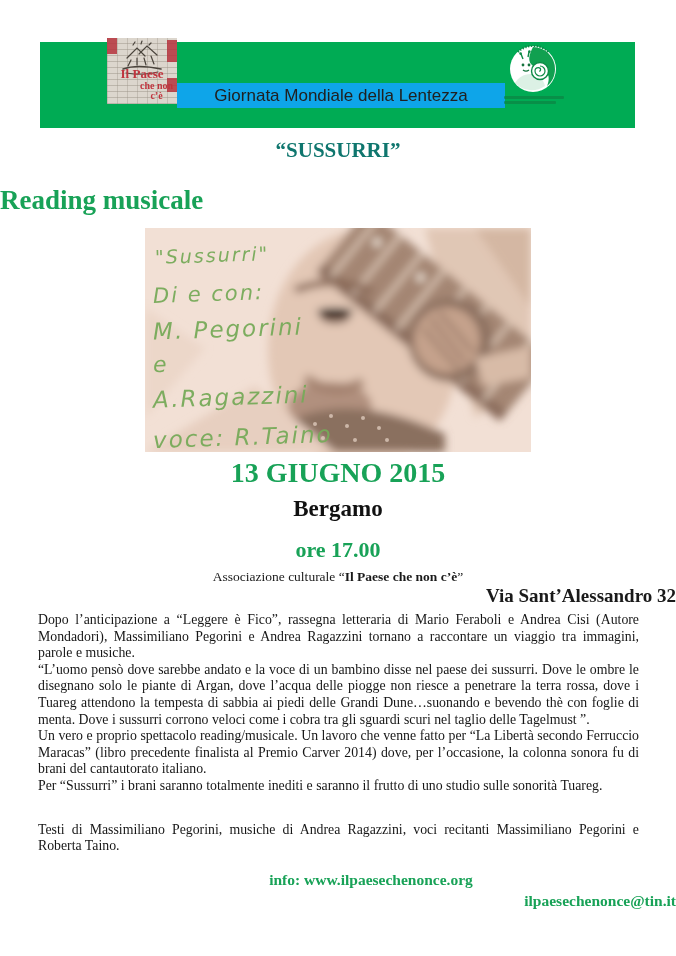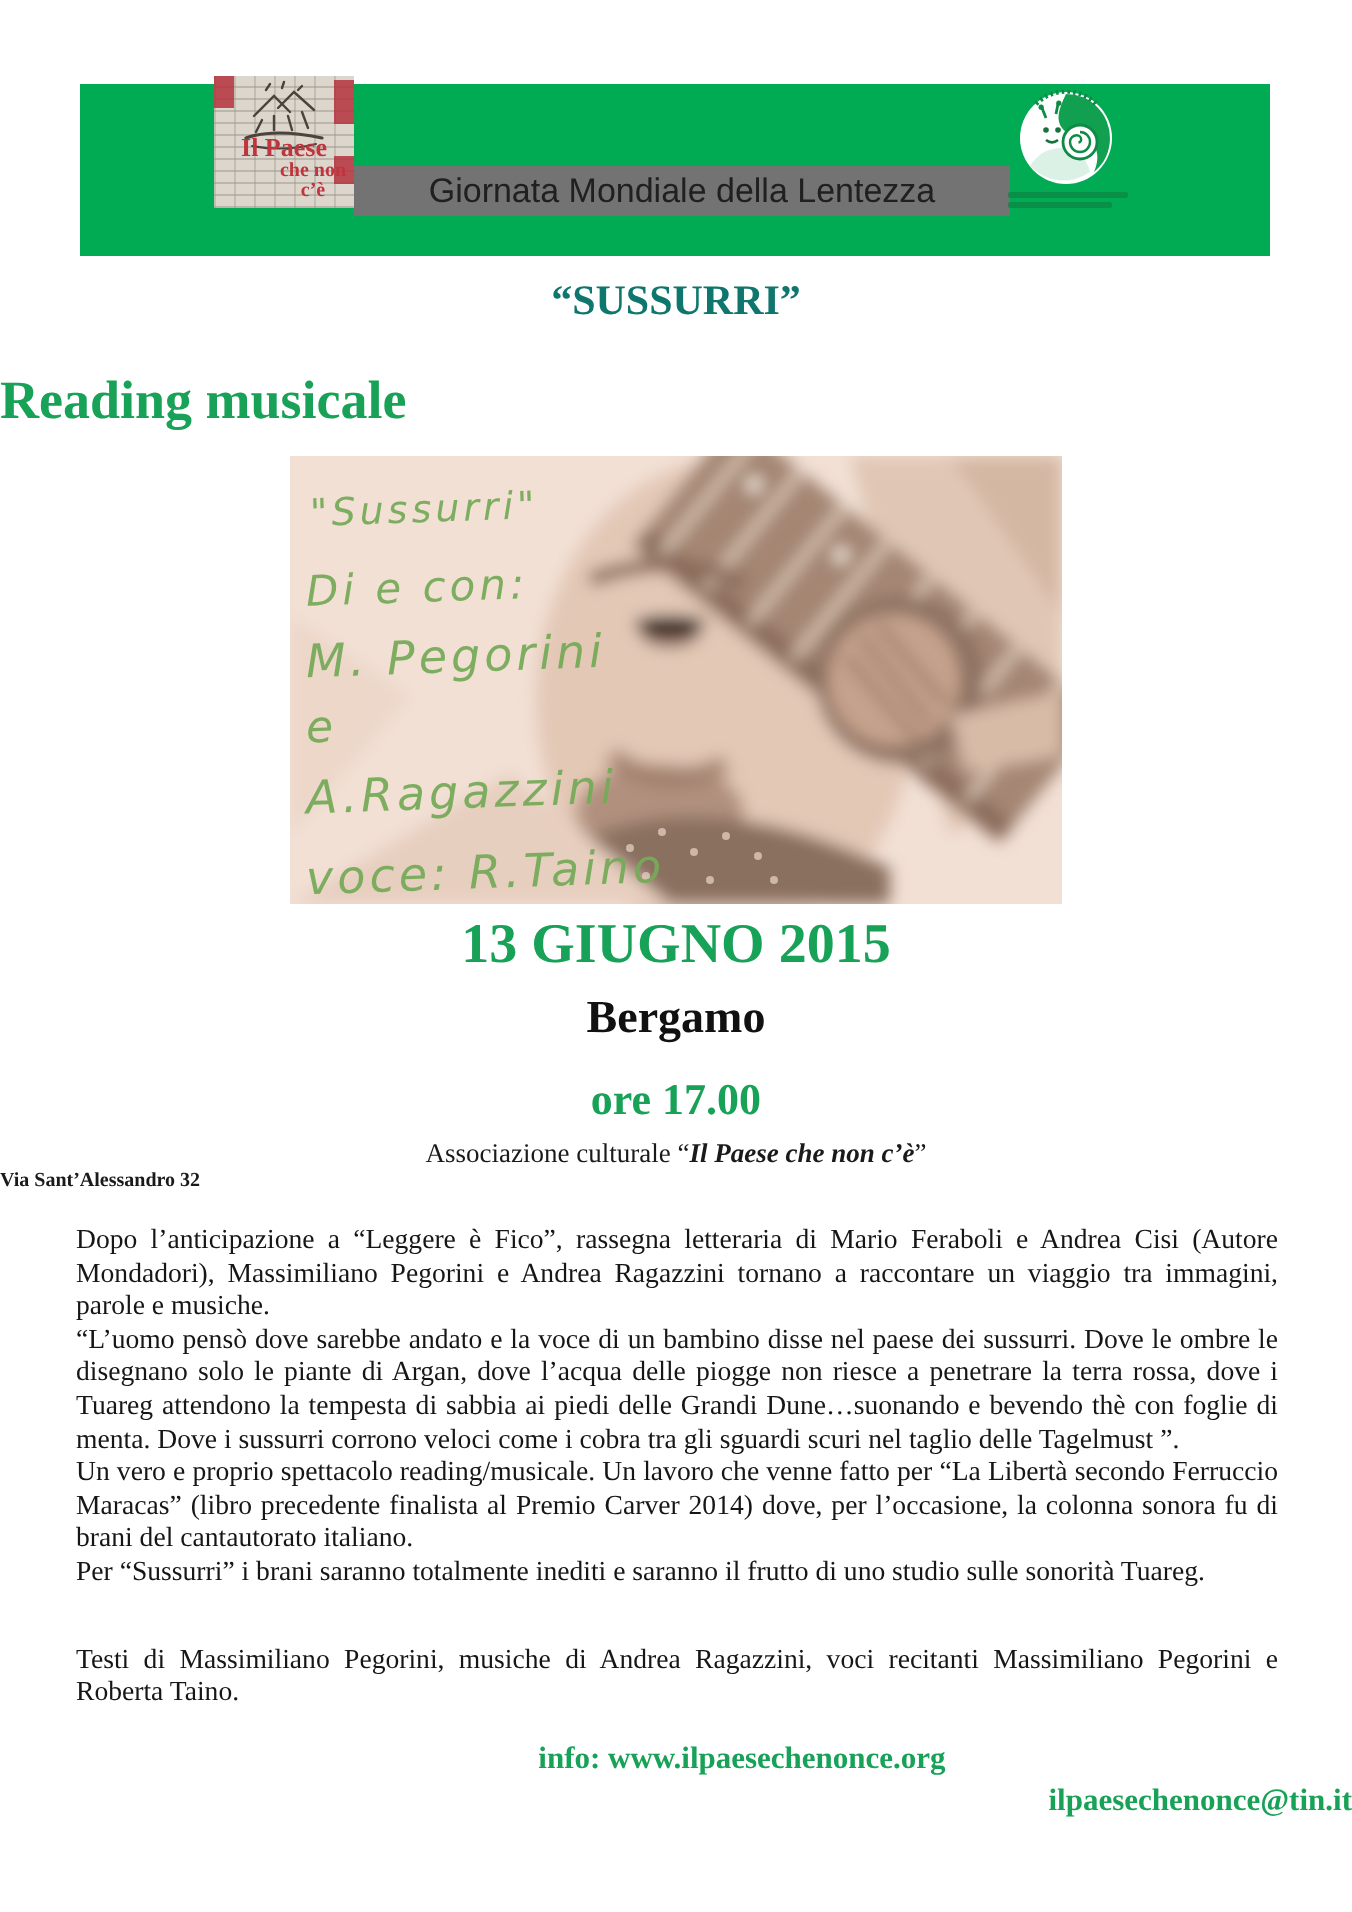--- a/index.html
+++ b/index.html
@@ -3,21 +3,21 @@
 <meta charset="utf-8">
 <style>
   html,body{margin:0;padding:0;background:#ffffff;}
   .page{
     position:relative;width:676px;height:956px;background:#ffffff;overflow:hidden;
     font-family:"Liberation Serif","DejaVu Serif",serif;color:#1a1a1a;
   }
   
   .banner{position:absolute;left:40px;top:42px;width:595px;height:86px;background:#00ab54;}
   .strip{
-    position:absolute;left:137px;top:41px;width:328px;height:25px;background:#737373;
+    position:absolute;left:137px;top:41px;width:328px;height:25px;background:#0ea5e9;
     display:flex;align-items:center;justify-content:center;
     font-family:"Liberation Sans","DejaVu Sans",sans-serif;font-size:17px;color:#202020;
     white-space:nowrap;
   }
   .logo-paese{
     position:absolute;left:107px;top:38px;width:70px;height:66px;z-index:3;
     background:
       repeating-linear-gradient(0deg, rgba(150,142,130,.45) 0 1px, transparent 1px 6px),
       repeating-linear-gradient(90deg, rgba(150,142,130,.35) 0 1px, transparent 1px 10px),
       #dcd6cd;
@@ -54,23 +54,23 @@
   .hw5{left:8px;top:156px;font-size:23px;}
   .hw6{left:8px;top:196px;font-size:23px;}
   
   .e-date{position:absolute;left:0;top:457px;width:100%;text-align:center;
     font-size:28px;font-weight:bold;color:#18a257;}
   .e-city{position:absolute;left:0;top:496px;width:100%;text-align:center;
     font-size:23px;font-weight:bold;color:#111;}
   .e-time{position:absolute;left:0;top:537px;width:100%;text-align:center;
     font-size:22px;font-weight:bold;color:#18a257;}
   .e-venue{position:absolute;left:0;top:569px;width:100%;text-align:center;font-size:13.5px;}
-  .e-venue .vname{font-weight:bold;font-style:italic;}
-  .e-addr{position:absolute;left:0;top:585px;width:100%;text-align:left;
-    font-size:10px;font-weight:bold;}
+  .e-venue .vname{font-weight:bold;}
+  .e-addr{position:absolute;left:0;top:585px;width:100%;text-align:right;
+    font-size:19px;font-weight:bold;}
   
   .bodytext{position:absolute;left:38px;top:612px;width:601px;
     font-size:13.8px;line-height:16.6px;text-align:justify;color:#161616;}
   .bodytext p{margin:0;}
   .bodytext p.gap{margin-top:27px;}
   
   .f-info{position:absolute;left:0;top:871px;width:100%;text-align:center;
     font-size:15.5px;font-weight:bold;color:#18a257;padding-left:33px;}
   .f-mail{position:absolute;left:0;top:892px;width:100%;text-align:right;
     font-size:15.5px;font-weight:bold;color:#18a257;}

